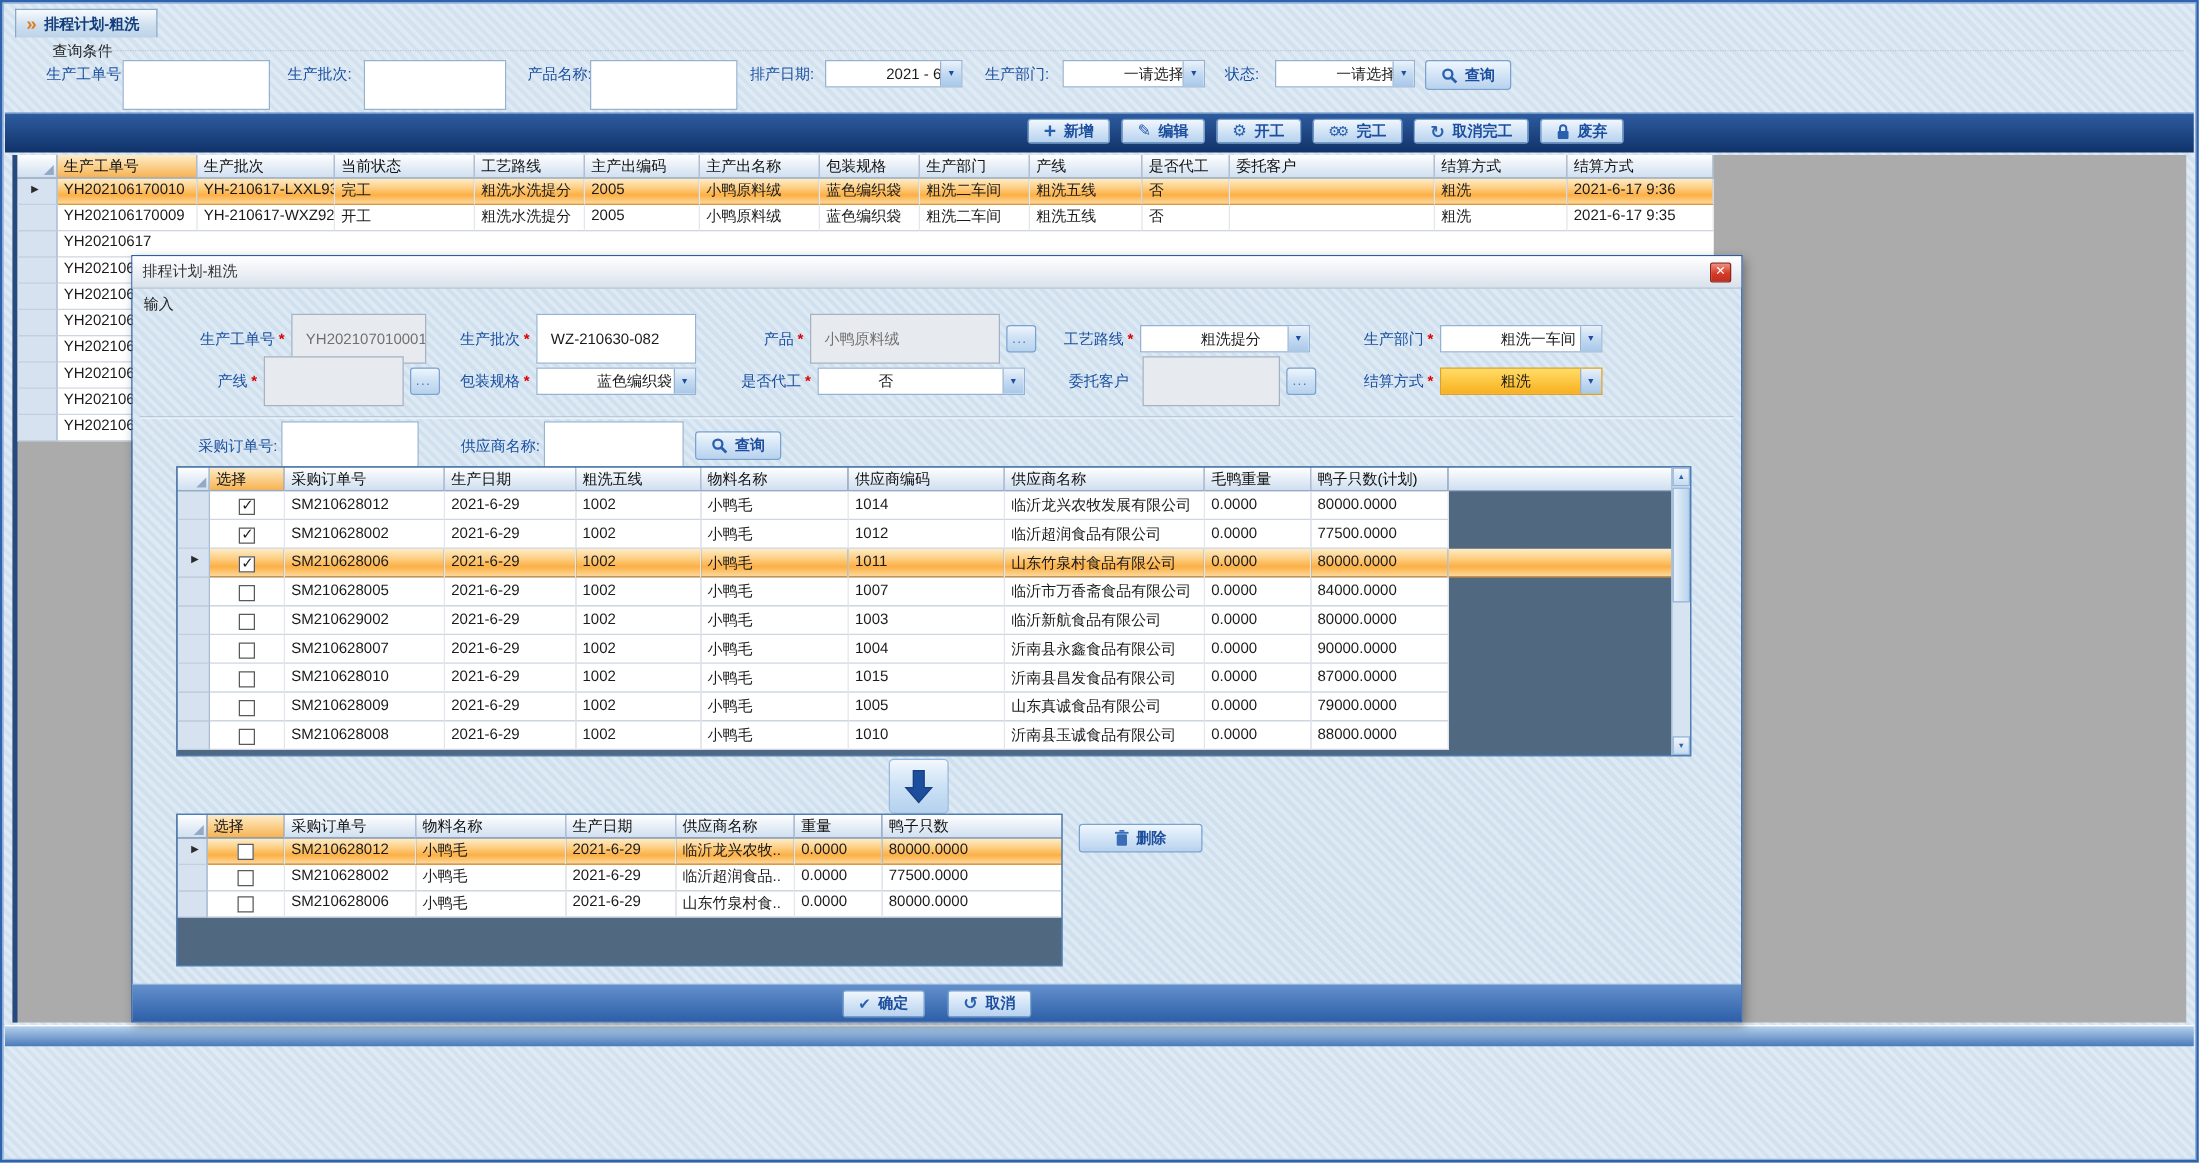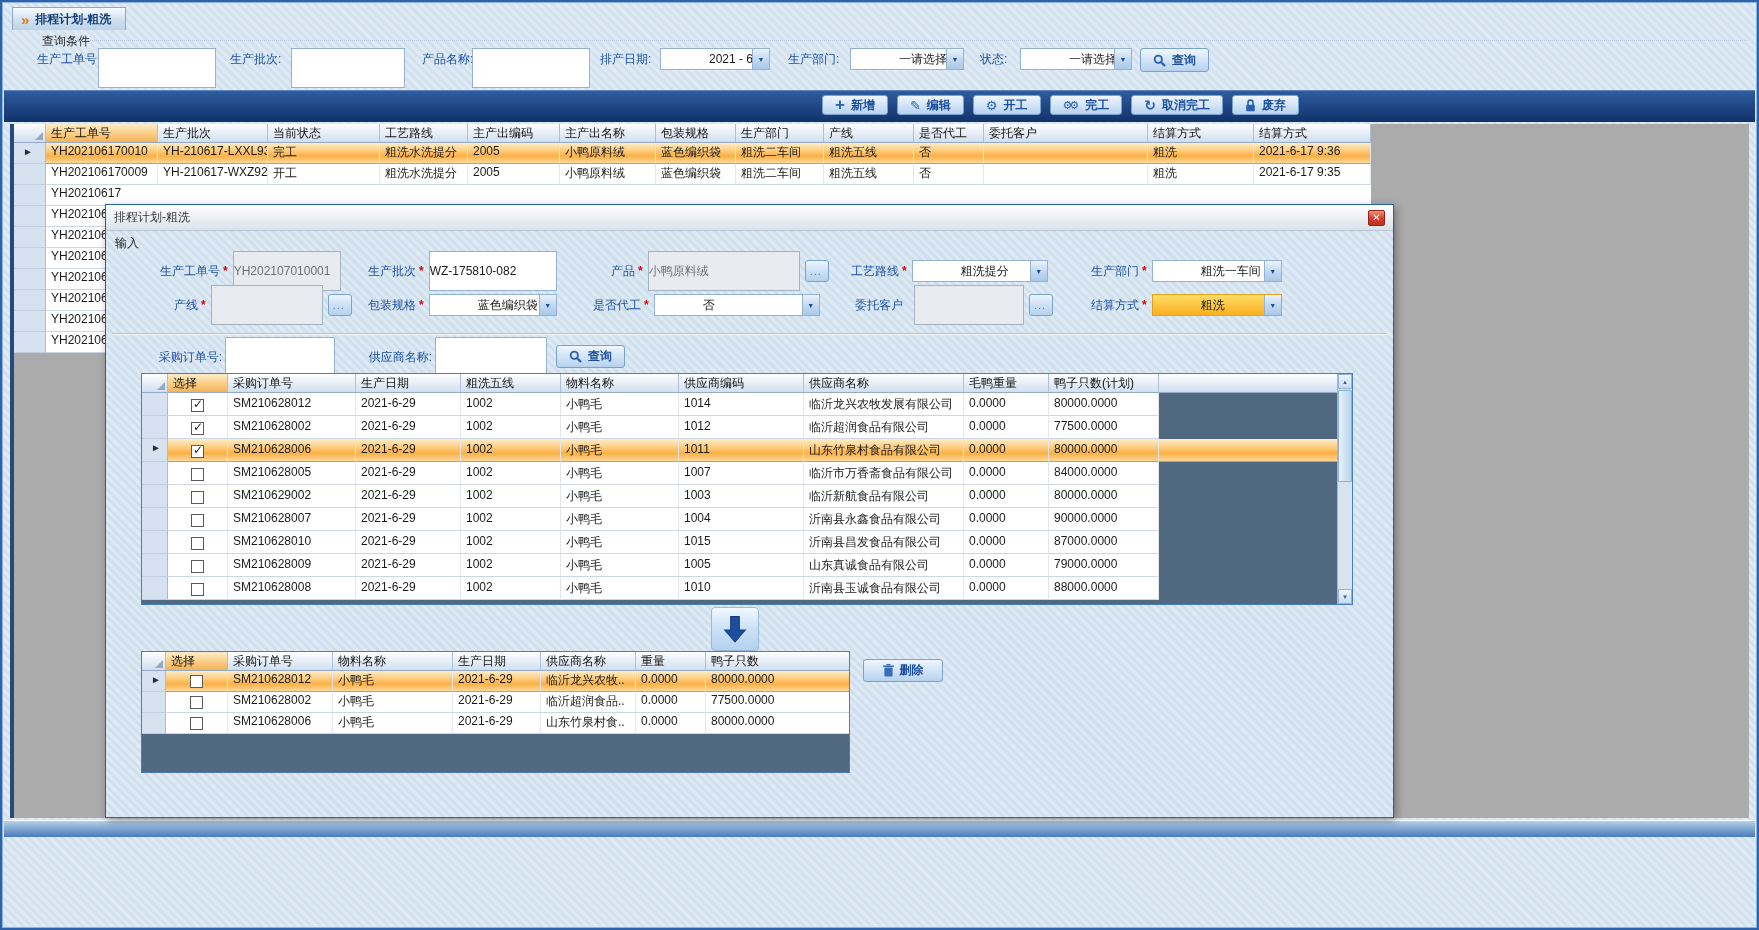--- a/index.html
+++ b/index.html
@@ -13,21 +13,21 @@
   .tab { position:absolute; left:10px; top:5px; height:23px; padding:0 14px 0 8px;
          background:linear-gradient(#f8fbfe,#cfe0ef 55%,#bcd3e8); border:1px solid #8aa9c9; border-bottom:none;
          display:flex; align-items:center; gap:6px; font-weight:bold; color:#123d7a; }
   .ic-chev::before { content:"»"; color:#e07c1f; font-weight:bold; font-size:15px; }
   .qsec { position:absolute; left:8px; top:31px; color:#222;margin-left:32px; }
   .qsec-line { position:absolute; left:64px; right:10px; top:38px; border-top:1px dotted #b6c8dc; }
 
   
   .qrow { position:absolute; left:0; top:44px; width:100%; height:26px; }
   .qlabel { position:absolute; color:#1b50a0; top:5px; }
-  .input { background:#fff; border:1px solid #96b2d2; height:40px; display:flex; align-items:center; padding:0 0; overflow:hidden; white-space:nowrap; }
+  .input { background:#fff; border:1px solid #96b2d2; height:40px; display:flex; align-items:center; padding:0 11px; overflow:hidden; white-space:nowrap; }
   .input.disabled { background:#e7ebef; border-color:#a4b2c2; color:#707070; }
   .combo { background:#fff; border:1px solid #96b2d2; height:22px; display:flex; align-items:stretch; overflow:hidden;padding-left:44px; }
   .combo .val { flex:1; display:flex; align-items:center; padding:0 4px; white-space:nowrap; overflow:hidden; }
   .dbtn { width:17px; background:linear-gradient(#eaf2fb,#c4daf1 50%,#a8c8ea); border-left:1px solid #96b2d2;
           display:flex; align-items:center; justify-content:center; color:#1d4e9e; }
   .dbtn::before { content:"▼"; font-size:7px; }
   .combo.hl { background:linear-gradient(#ffdd66,#f9b01f); border-color:#e1a21c; }
   .pos { position:absolute; top:2px; }
 
   .btn { display:inline-flex; align-items:center; justify-content:center; gap:6px; height:20px; padding:0 12px;
@@ -100,21 +100,21 @@
   .varrow.down { position:absolute; bottom:0; left:0; right:0; }
   .vthumb { position:absolute; top:16px; left:0; right:0; height:92px; background:linear-gradient(90deg,#e8f1fa,#bad4ee); border:1px solid #8fb0d6; border-radius:1px; }
 
   .movebtn { position:absolute; left:605px; top:376px; width:48px; height:44px; border:1px solid #9ab8dc; border-radius:4px;
              background:linear-gradient(#f2f8fe,#cfe3f6 45%,#b4d1ee); display:flex; align-items:center; justify-content:center; }
 
   .selgrid { position:absolute; left:35px; top:420px; width:709px; height:122px; border:1px solid #4a7ebb; background:#506880; overflow:hidden; }
   .bg-row { display:grid; grid-template-columns:24px 62px 105px 120px 88px 95px 70px 145px; }
   .bg-row .dcell { height:21px; }
 
-  .delbtn { position:absolute; left:757px; top:428px; width:80px; height:23px; }
+  .delbtn { position:absolute; left:757px; top:428px; width:99px; height:23px; }
 
   .dstrip { position:absolute; left:0; right:0; bottom:0; height:30px; background:linear-gradient(#6390cc,#2e5fa8);
             border-top:1px solid #8fb3dc; display:flex; align-items:center; justify-content:center; gap:18px; }
   .dstrip .btn { height:22px; }
 
   svg { display:block; }
 </style>
 </head>
 <body>
 
@@ -316,21 +316,21 @@
         <span class="flabel" style="width:72px">生产工单号</span>
         <span class="req">*</span>
         <div class="input disabled" style="width:108px">
             <span>YH202107010001</span>
           </div>
       </div>
       <div class="fgroup" style="left:252px; top:28px">
         <span class="flabel" style="width:58px">生产批次</span>
         <span class="req">*</span>
         <div class="input" style="width:128px">
-            <span>WZ-175810-082</span>
+            <span>WZ-210630-082</span>
           </div>
       </div>
       <div class="fgroup" style="left:497px; top:28px">
         <span class="flabel" style="width:32px">产品</span>
         <span class="req">*</span>
         <div class="input disabled" style="width:152px">
             <span>小鸭原料绒</span>
           </div>
         <span class="ebtn">...</span>
       </div>
@@ -651,15 +651,25 @@
           <svg width="11" height="13" viewBox="0 0 11 13">
               <rect x="1.4" y="3.4" width="8.2" height="9.2" rx="1" fill="#3a6db8"></rect>
               <rect x="0" y="1.5" width="11" height="1.5" fill="#3a6db8"></rect>
               <rect x="3.5" y="0" width="4" height="1.4" fill="#3a6db8"></rect>
             </svg>
         </span>
         <span>删除</span>
       </button>
     </div>
 
+    <div class="dstrip">
+      <button class="btn">
+          <span class="ic ic-check"></span>
+          <span>确定</span>
+        </button>
+      <button class="btn">
+          <span class="ic ic-undo"></span>
+          <span>取消</span>
+        </button>
+    </div>
   </div>
 
 </div>
 
 </body></html>

